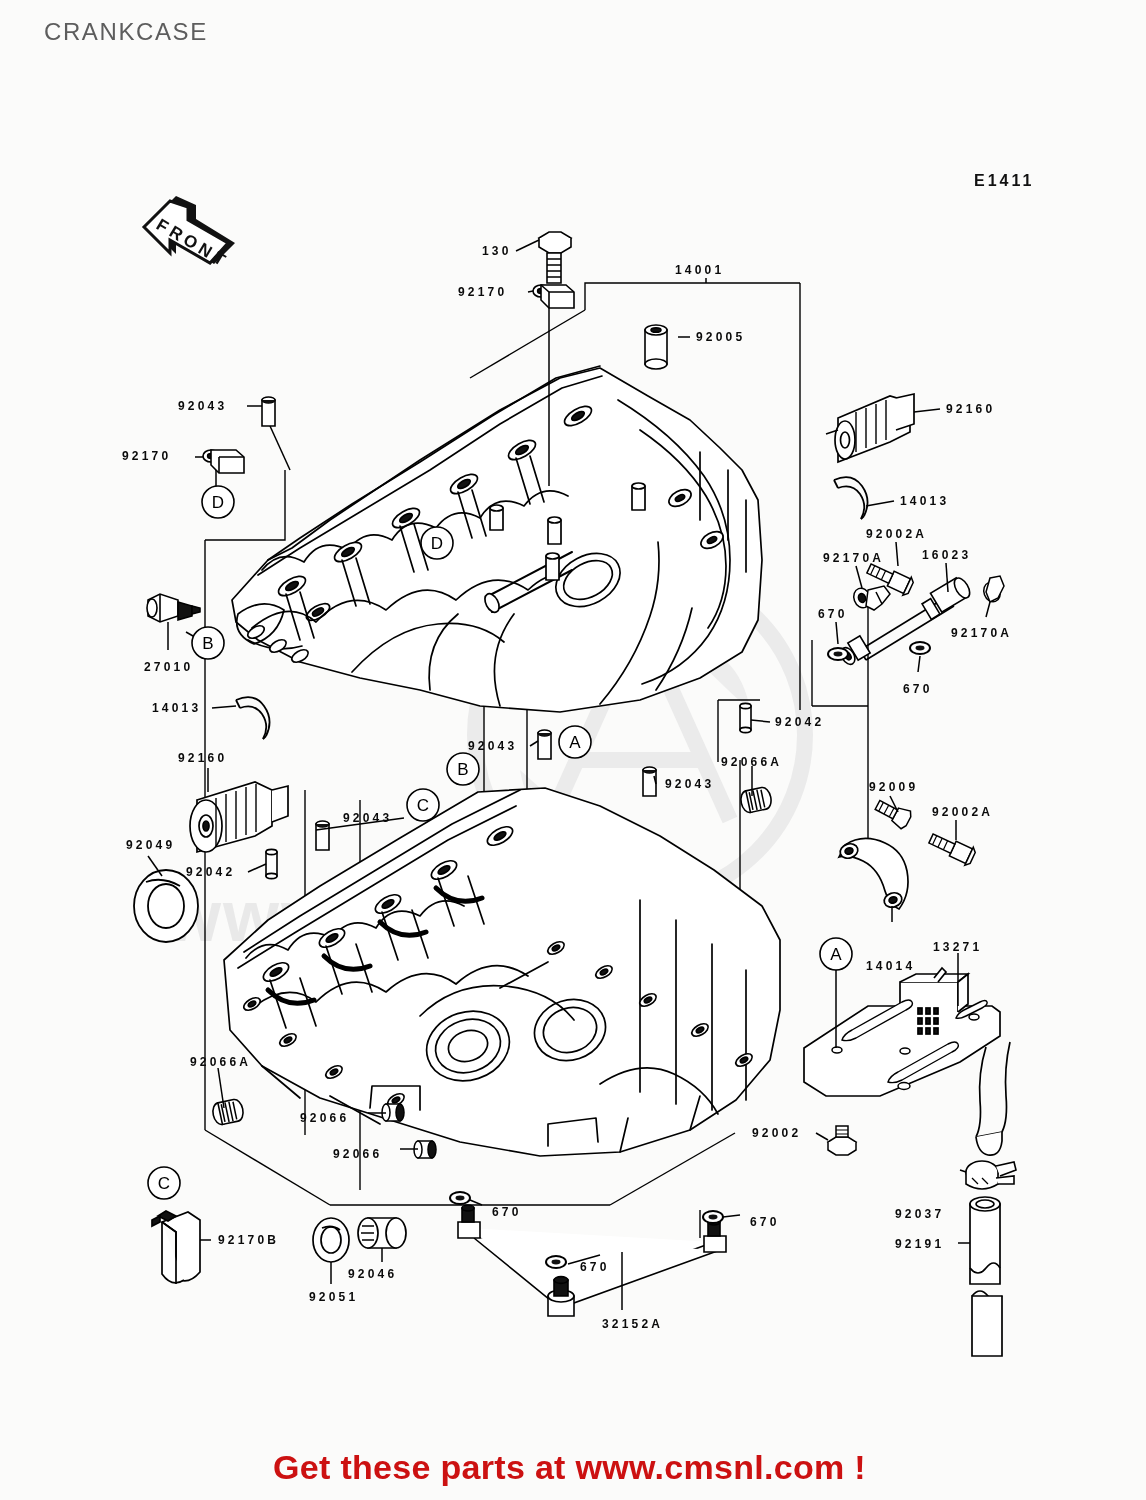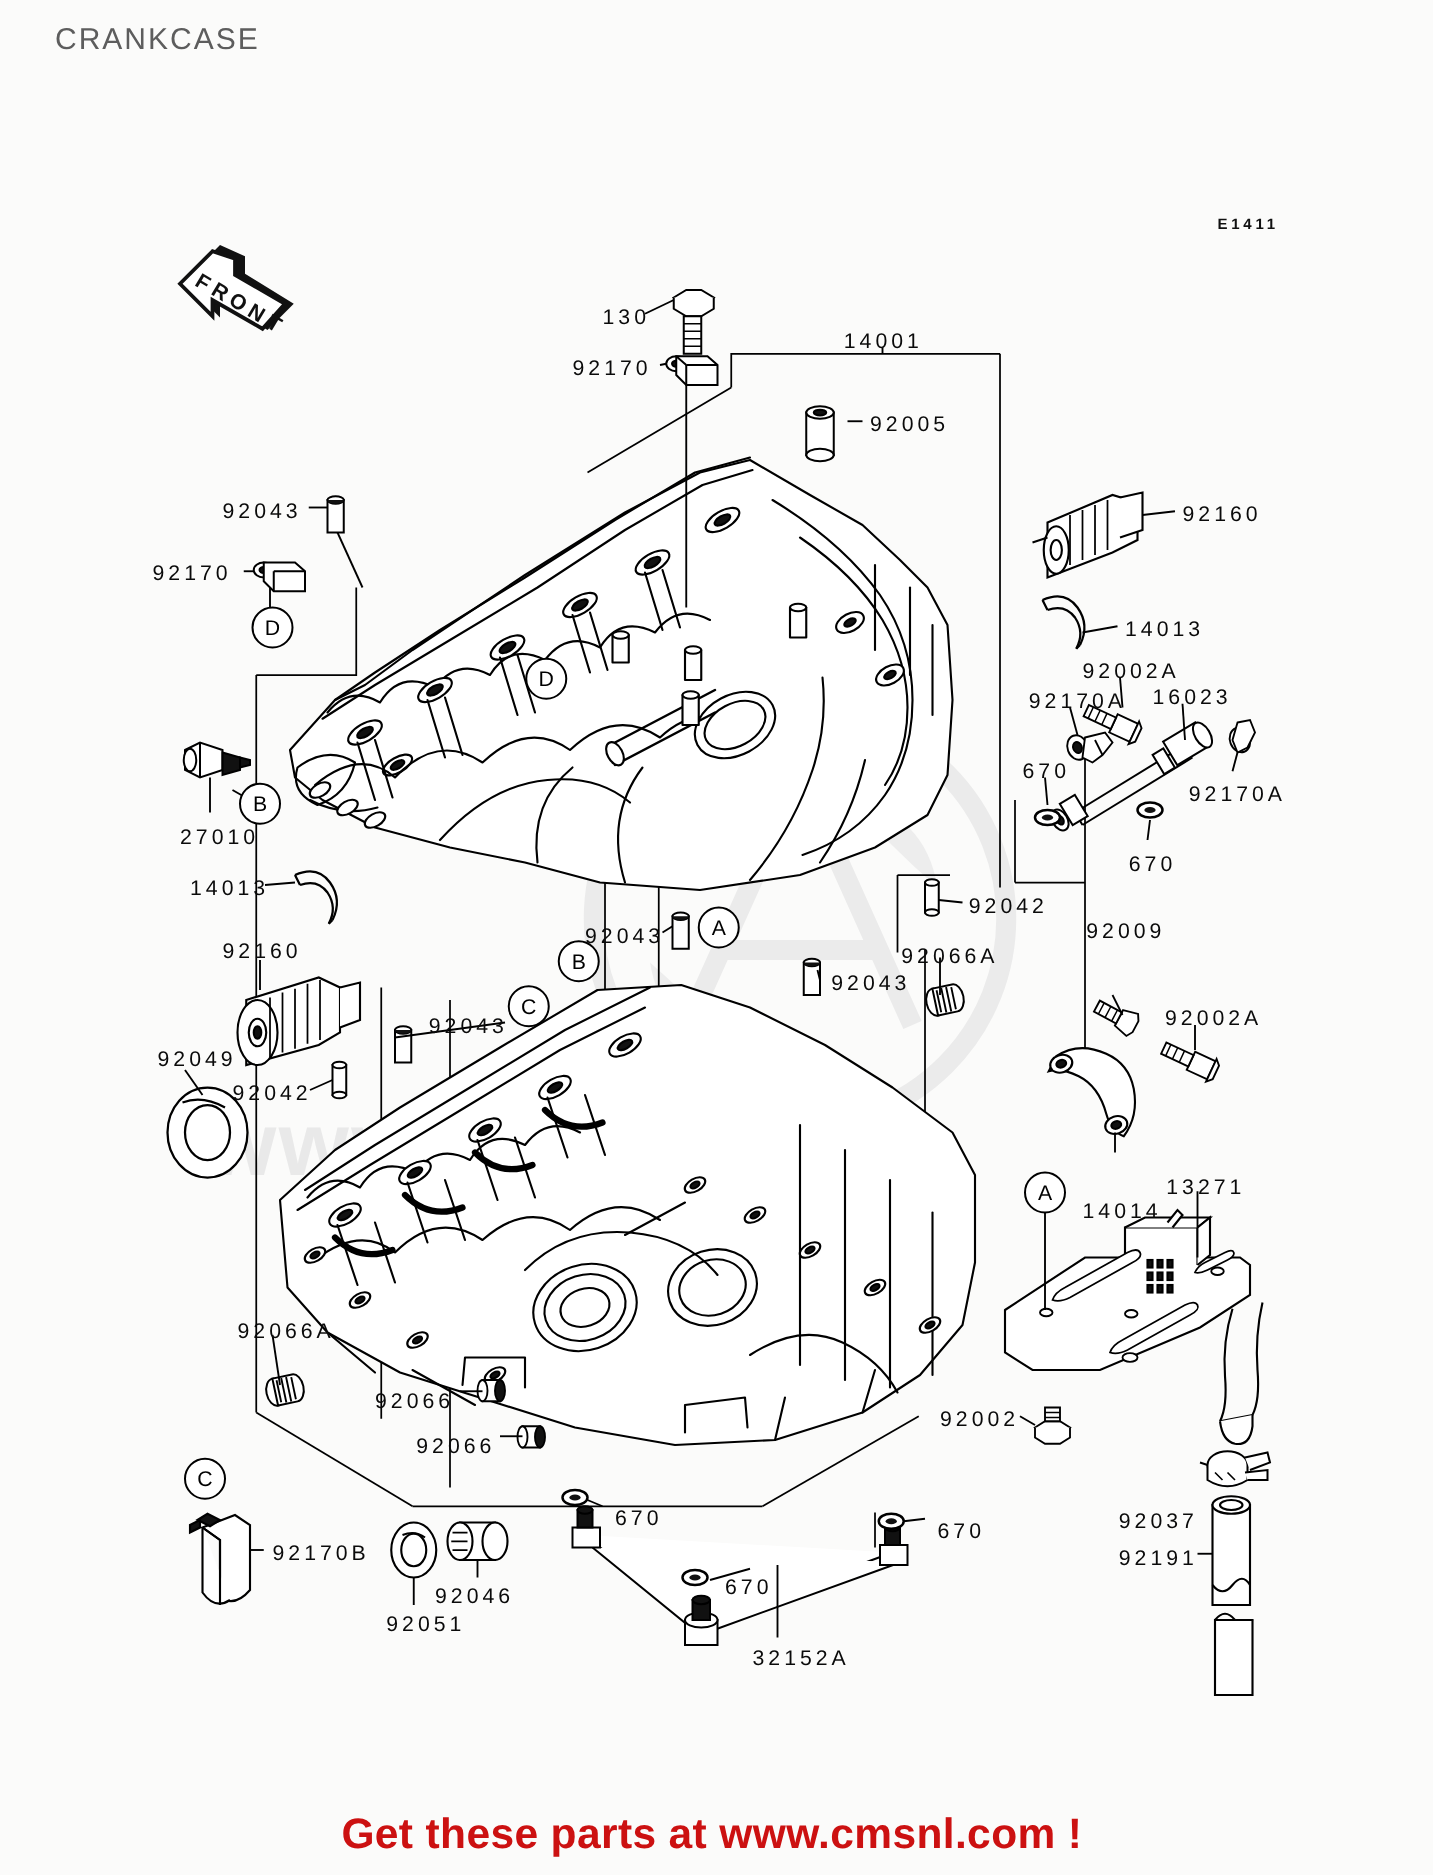--- a/index.html
+++ b/index.html
@@ -2,27 +2,27 @@
 <html><head>
 <meta charset="utf-8">
 <title>CRANKCASE</title>
 <style>
   html,body{margin:0;padding:0;background:#fbfbfa;}
   body{width:1146px;height:1500px;position:relative;overflow:hidden;
        font-family:"Liberation Sans",sans-serif;color:#000;}
   #stage{position:absolute;inset:0;width:1139px;height:1500px;}
   .page-title{position:absolute;left:44px;top:18px;font-size:24px;
        letter-spacing:1.6px;color:#5d5d5d;font-weight:400;}
-  .ref-code{position:absolute;left:962px;top:172px;font-size:12px;
+  .ref-code{position:absolute;left:962px;top:172px;font-size:16px;
        letter-spacing:3px;font-weight:700;color:#111;padding-left:12px;}
   .footer{position:absolute;left:0;right:0;top:1448px;text-align:center;
        font-size:34px;font-weight:700;color:#cc1111;
        font-family:"Liberation Sans",sans-serif;letter-spacing:.3px;}
-  .lbl{position:absolute;font-size:17px;letter-spacing:3.2px;
-       font-weight:400;color:#0a0a0a;white-space:nowrap;line-height:1;}
+  .lbl{position:absolute;font-size:12px;letter-spacing:3.2px;
+       font-weight:700;color:#0a0a0a;white-space:nowrap;line-height:1;}
   svg.art{position:absolute;left:0;top:0;width:1146px;height:1500px;
        pointer-events:none;}
   .wm{position:absolute;color:#e9e9e9;font-weight:700;pointer-events:none;
       user-select:none;}
   .wm-text{font-size:72px;letter-spacing:2px;font-family:"Liberation Sans",sans-serif;}
 </style>
 </head>
 <body>
 
 <div id="stage">
@@ -687,21 +687,21 @@
       <div class="lbl" style="left: 144px; top: 661px;">27010</div>
       <div class="lbl" style="left: 152px; top: 702px;">14013</div>
       <div class="lbl" style="left: 178px; top: 752px;">92160</div>
       <div class="lbl" style="left: 126px; top: 839px;">92049</div>
       <div class="lbl" style="left: 186px; top: 866px;">92042</div>
       <div class="lbl" style="left: 468px; top: 740px;">92043</div>
       <div class="lbl" style="left: 343px; top: 812px;">92043</div>
       <div class="lbl" style="left: 665px; top: 778px;">92043</div>
       <div class="lbl" style="left: 775px; top: 716px;">92042</div>
       <div class="lbl" style="left: 721px; top: 756px;">92066A</div>
-      <div class="lbl" style="left: 869px; top: 736px;">92009</div>
+      <div class="lbl" style="left: 869px; top: 781px;">92009</div>
       <div class="lbl" style="left: 932px; top: 806px;">92002A</div>
       <div class="lbl" style="left: 866px; top: 928px; margin-top: 32px;">14014</div>
       <div class="lbl" style="left: 933px; top: 941px;">13271</div>
       <div class="lbl" style="left: 190px; top: 1056px;">92066A</div>
       <div class="lbl" style="left: 300px; top: 1112px;">92066</div>
       <div class="lbl" style="left: 333px; top: 1148px;">92066</div>
       <div class="lbl" style="left: 752px; top: 1127px;">92002</div>
       <div class="lbl" style="left: 895px; top: 1208px;">92037</div>
       <div class="lbl" style="left: 895px; top: 1238px;">92191</div>
       <div class="lbl" style="left: 218px; top: 1234px;">92170B</div>

